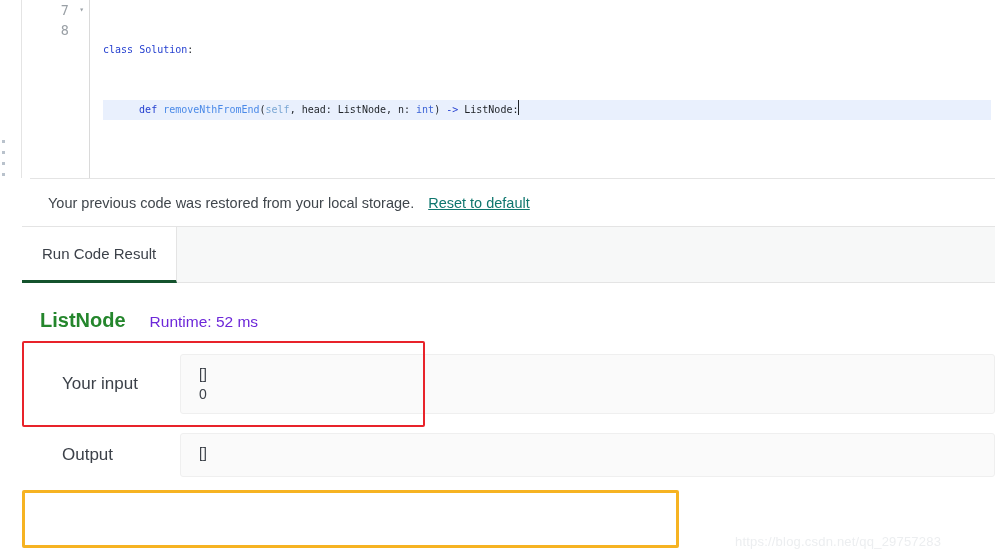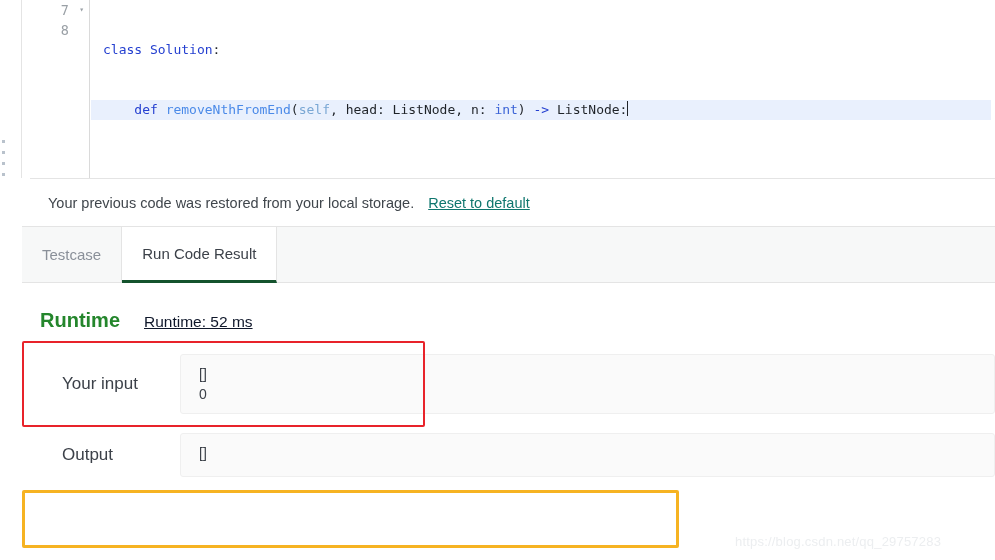--- a/index.html
+++ b/index.html
@@ -37,24 +37,24 @@
     height: 20px; line-height: 20px; text-align: right;
     padding-right: 20px; position: relative;
   }
   .fold-tri {
     position: absolute; right: 5px; top: 0; line-height: 20px;
     font-size: 8px; color: #9aa0a6;
   }
   .code-area {
     position: absolute; left: 91px; top: 0; right: 4px; height: 178px;
     font-family: "DejaVu Sans Mono", monospace;
-    font-size: 13px; line-height: 20px; white-space: pre;
+    font-size: 10px; line-height: 20px; white-space: pre;
   }
   .code-line { height: 20px; padding-left: 12px; color: #1f2328; }
-  .code-line.active { background: #e9f0fd; }
+  .code-line.active { background: #e9f0fd; margin-left: 12px; }
   .tok-kw      { color: #2540d0; }
   .tok-cls     { color: #2540d0; }
   .tok-fn      { color: #4b8ae8; }
   .tok-self    { color: #7aa7d4; }
   .tok-type    { color: #3b63d6; }
   .tok-plain   { color: #1f2328; }
   .tok-op      { color: #2540d0; }
   .caret {
     display: inline-block; width: 1px; height: 15px; background: #1f2328;
     vertical-align: -2px;
@@ -90,21 +90,21 @@
     margin-bottom: -1px; border-bottom: 3px solid #14532d;
   }
 
   
   .result {
     position: absolute; left: 22px; top: 283px; right: 0; bottom: 0;
     background: #ffffff; padding: 26px 0 0 18px;
   }
   .status-row { display: flex; align-items: baseline; margin-bottom: 22px; }
   .status-main { font-size: 20px; font-weight: bold; color: #24862c; }
-  .status-runtime { font-size: 15.5px; color: #0f172a; margin-left: 24px; text-decoration: underline; }
+  .status-runtime { font-size: 15.5px; color: #6d28d9; margin-left: 24px; }
 
   .kv-row { display: flex; align-items: center; min-height: 58px; }
   .kv-label {
     width: 140px; flex: 0 0 140px; font-size: 17px; color: #3c4149;
     padding-left: 22px;
   }
   .kv-box {
     flex: 1; background: #fafafa; border: 1px solid #efefef;
     border-radius: 3px; padding: 9px 18px;
     font-size: 14px; color: #3c4149; line-height: 20px;
@@ -157,27 +157,26 @@
       <div class="code-line active" id="code-line-1"><span class="tok-plain">    </span><span class="tok-kw">def </span><span class="tok-fn">removeNthFromEnd</span><span class="tok-plain">(</span><span class="tok-self">self</span><span class="tok-plain">, head: ListNode, n: </span><span class="tok-type">int</span><span class="tok-plain">)</span><span class="tok-op"> -&gt; </span><span class="tok-plain">ListNode:</span><span class="caret"></span></div>
     </div>
   </div>
 
   <div class="notice">
     <span>Your previous code was restored from your local storage.</span>
     <span class="link">Reset to default</span>
   </div>
 
   <div class="tabbar">
-    <div class="tab">Testcase</div>
     <div class="tab active">Run Code Result</div>
   </div>
 
   <div class="result">
     <div class="status-row">
-      <div class="status-main">Runtime</div>
+      <div class="status-main">ListNode</div>
       <div class="status-runtime">Runtime: 52 ms</div>
     </div>
 
     <div class="kv-row" id="row-your-input">
       <div class="kv-label">Your input</div>
       <div class="kv-box mono" style="white-space: pre;">[]
 0</div>
     </div>
 
     <div class="kv-row" id="row-output">

